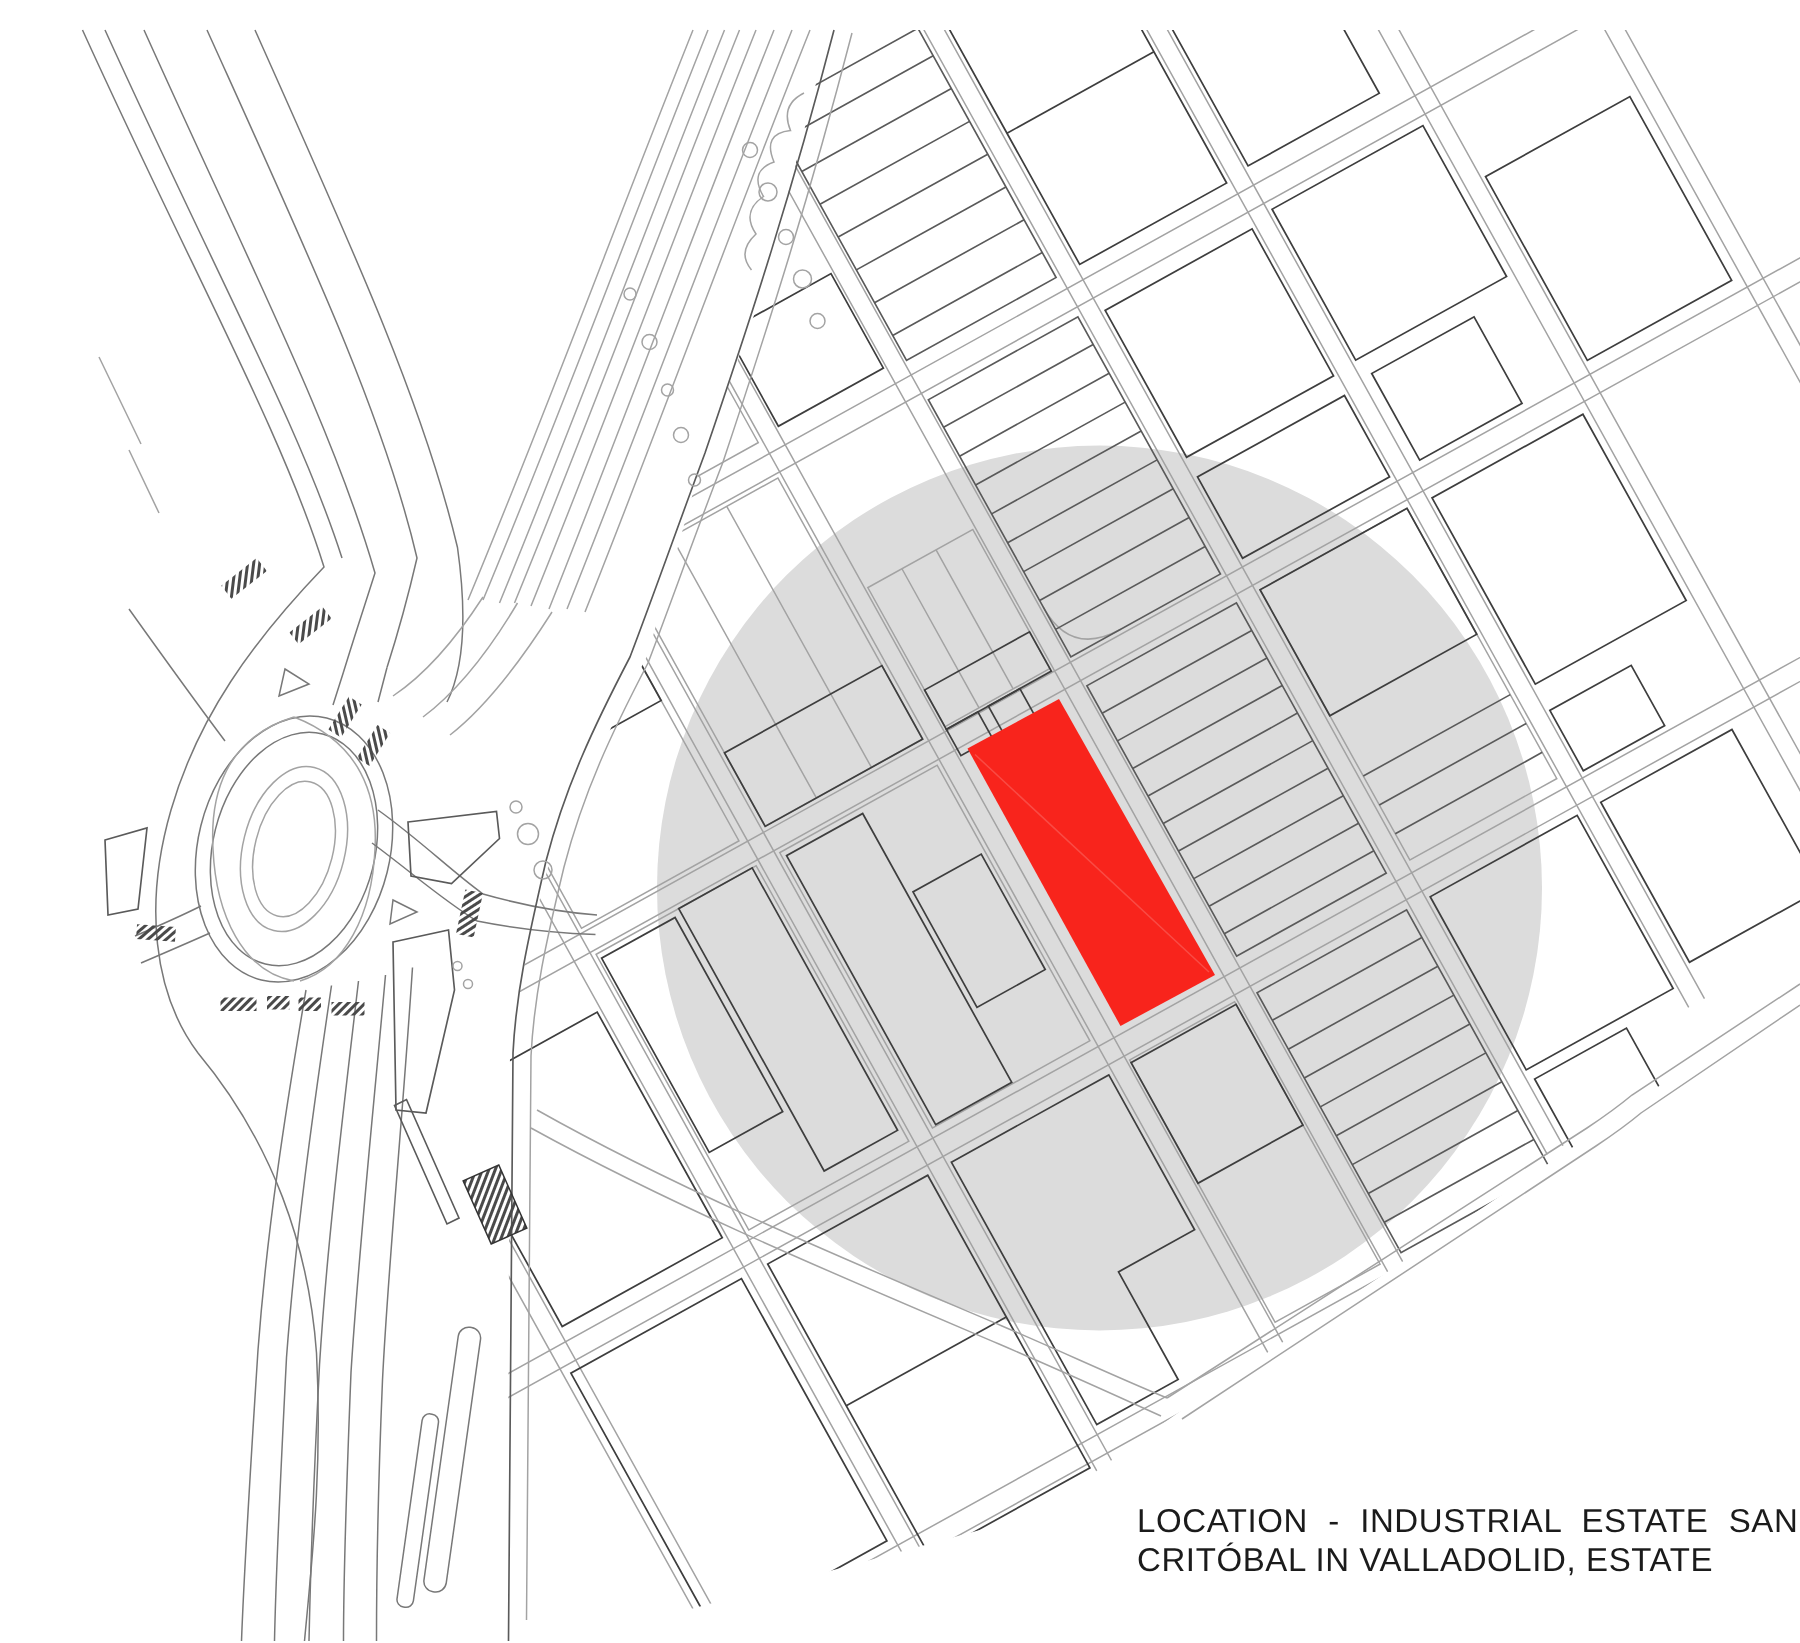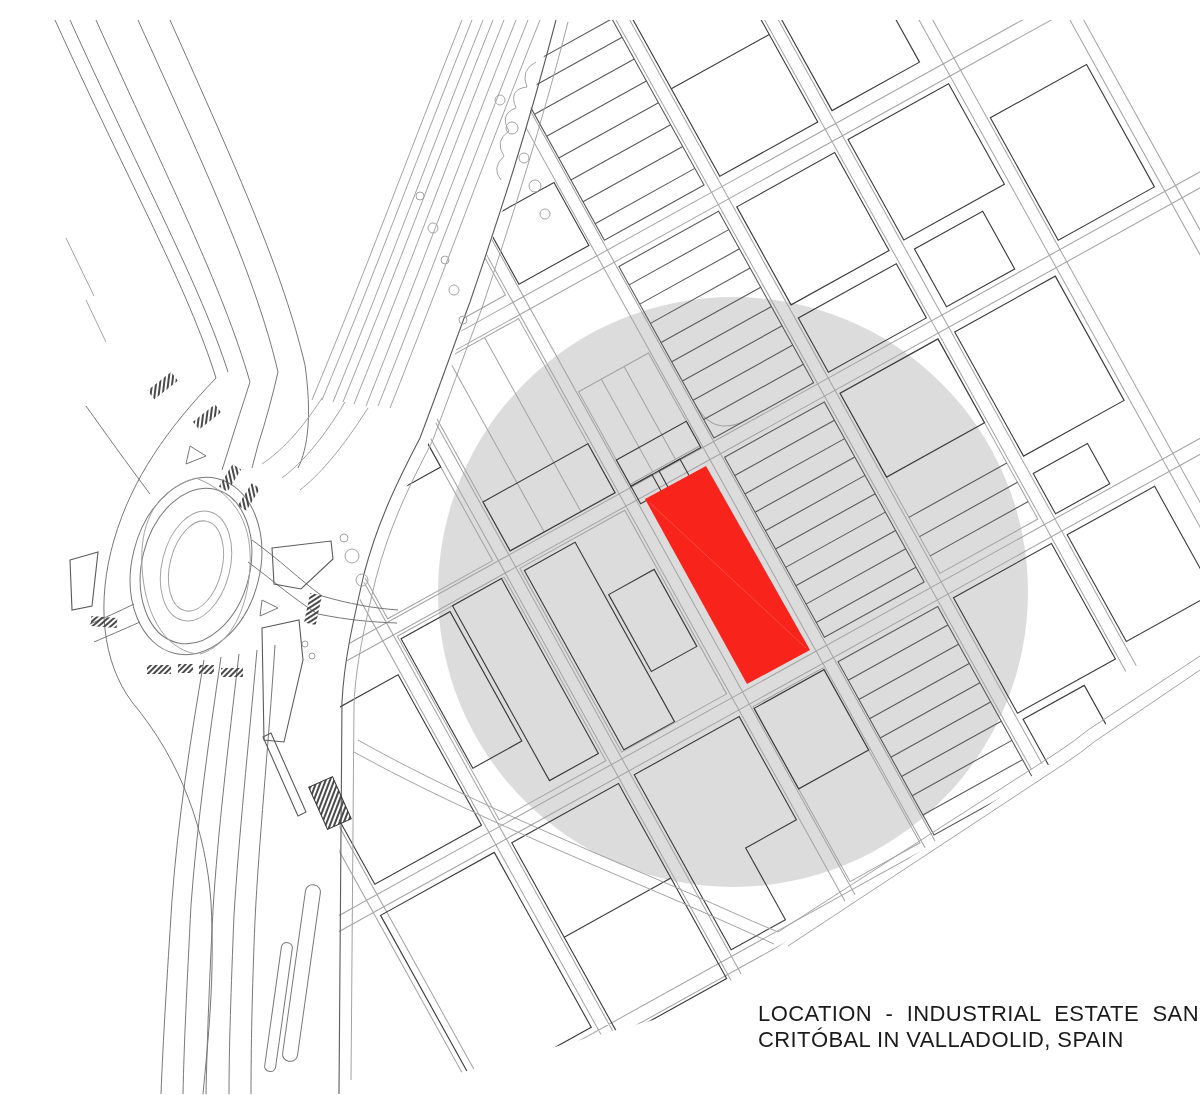--- a/index.html
+++ b/index.html
@@ -212,15 +212,15 @@
   </g>
 
   <g>
     <polygon points="645,499 706,466 810,650 747,684" fill="#f8241c"></polygon>
     <path d="M650,503 L806,648" stroke="#ffffff" stroke-opacity="0.18" fill="none"></path>
   </g>
 </svg>
 
 <div class="caption">
   <div class="l1">LOCATION - INDUSTRIAL ESTATE SAN</div>
-  <div class="l2">CRITÓBAL IN VALLADOLID, SPAIN</div>
+  <div class="l2">CRITÓBAL IN VALLADOLID, ESTATE</div>
 </div>
 </div>
 
 </body></html>

